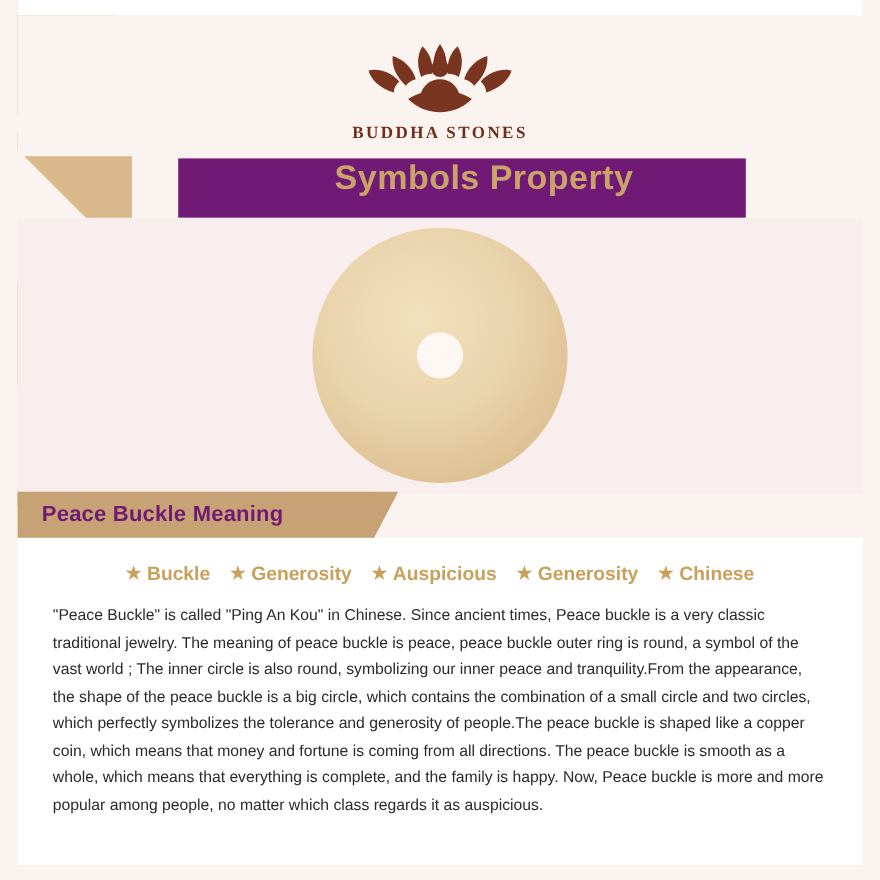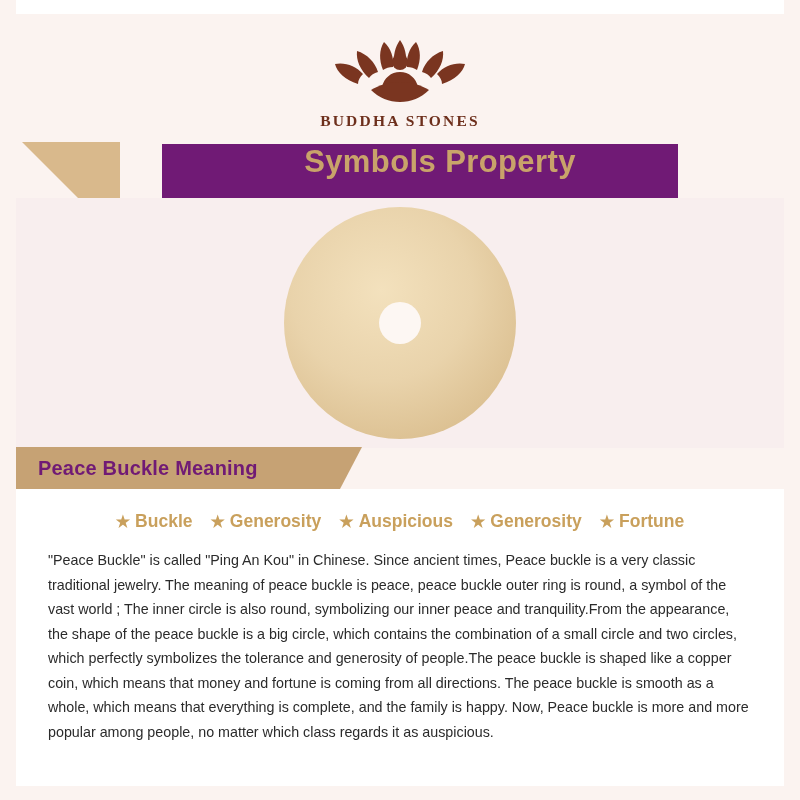--- a/index.html
+++ b/index.html
@@ -275,19 +275,19 @@
       <div class="keyword">
         <span class="star">★</span>
         <span>Auspicious</span>
       </div>
       <div class="keyword">
         <span class="star">★</span>
         <span>Generosity</span>
       </div>
       <div class="keyword">
         <span class="star">★</span>
-        <span>Fortune</span>
+        <span>Chinese</span>
       </div>
     </div>
     <div class="paragraph">"Peace Buckle" is called "Ping An Kou" in Chinese. Since ancient times, Peace buckle is a very classic traditional jewelry. The meaning of peace buckle is peace, peace buckle outer ring is round, a symbol of the vast world ; The inner circle is also round, symbolizing our inner peace and tranquility.From the appearance, the shape of the peace buckle is a big circle, which contains the combination of a small circle and two circles, which perfectly symbolizes the tolerance and generosity of people.The peace buckle is shaped like a copper coin, which means that money and fortune is coming from all directions. The peace buckle is smooth as a whole, which means that everything is complete, and the family is happy. Now, Peace buckle is more and more popular among people, no matter which class regards it as auspicious.</div>
   </div>
 
 </div>
 
 </body></html>

